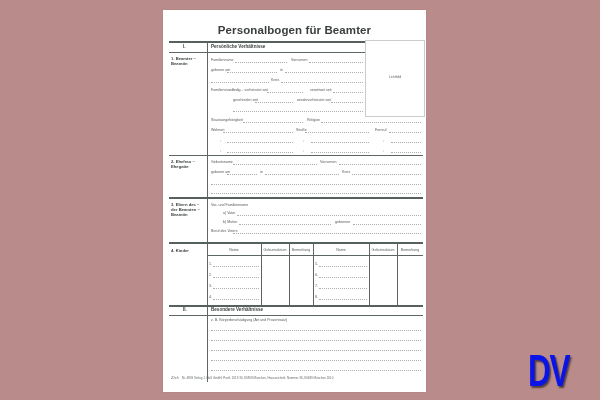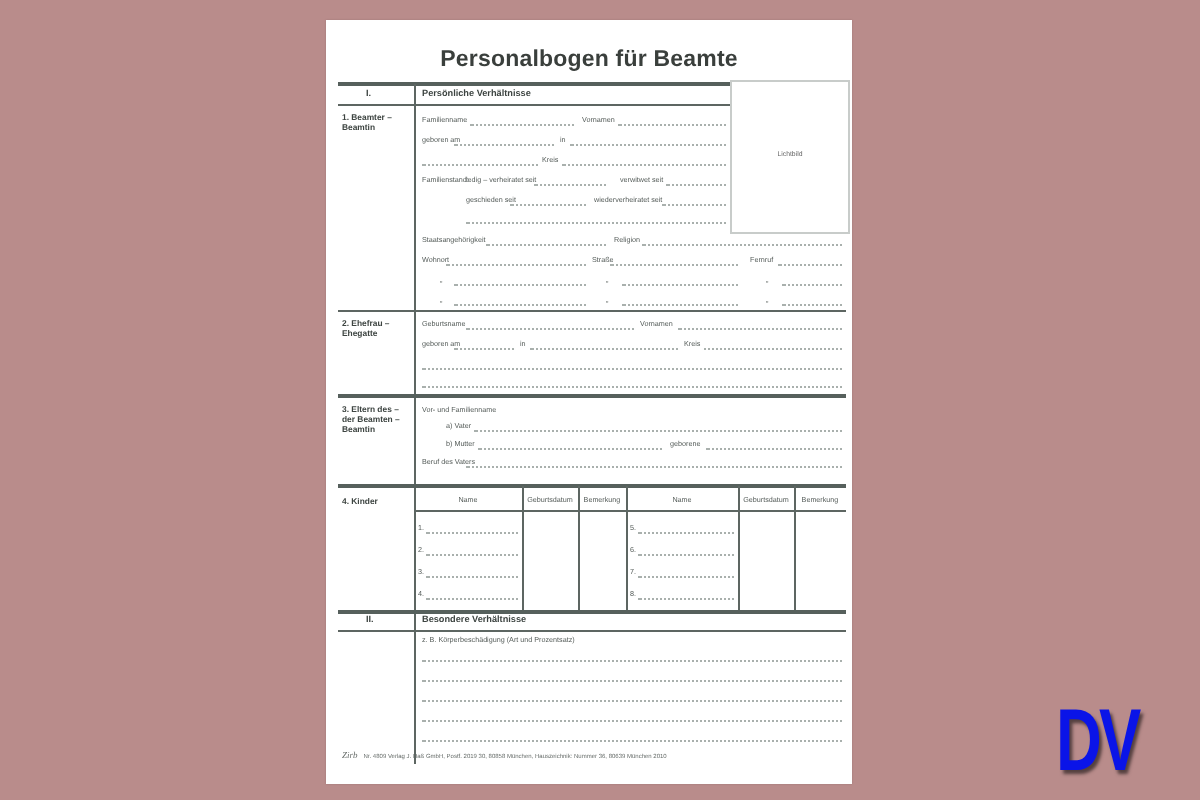--- a/index.html
+++ b/index.html
@@ -40,21 +40,21 @@
     transform:scaleX(0.72); transform-origin:left top;
     text-shadow: 2px 2px 2px rgba(0,0,0,0.55);
     line-height:44px;
   }
 </style>
 </head>
 <body>
 
 <div class="paper">
 
-  <div class="title">Personalbogen für Beamte</div>
+  <div class="title">Personalbogen für Beamter</div>
 
   <div class="hthick" style="left:6px; top:31px; width:254px;"></div>
 
   <div class="vline" style="left:44px; top:32px; height:340px;"></div>
 
   <div class="sechead" style="left:20px; top:34px;">I.</div>
   <div class="sechead" style="left:48px; top:34px;">Persönliche Verhältnisse</div>
   <div class="hline" style="left:6px; top:42px; width:196px;"></div>
 
   <div class="photo">

